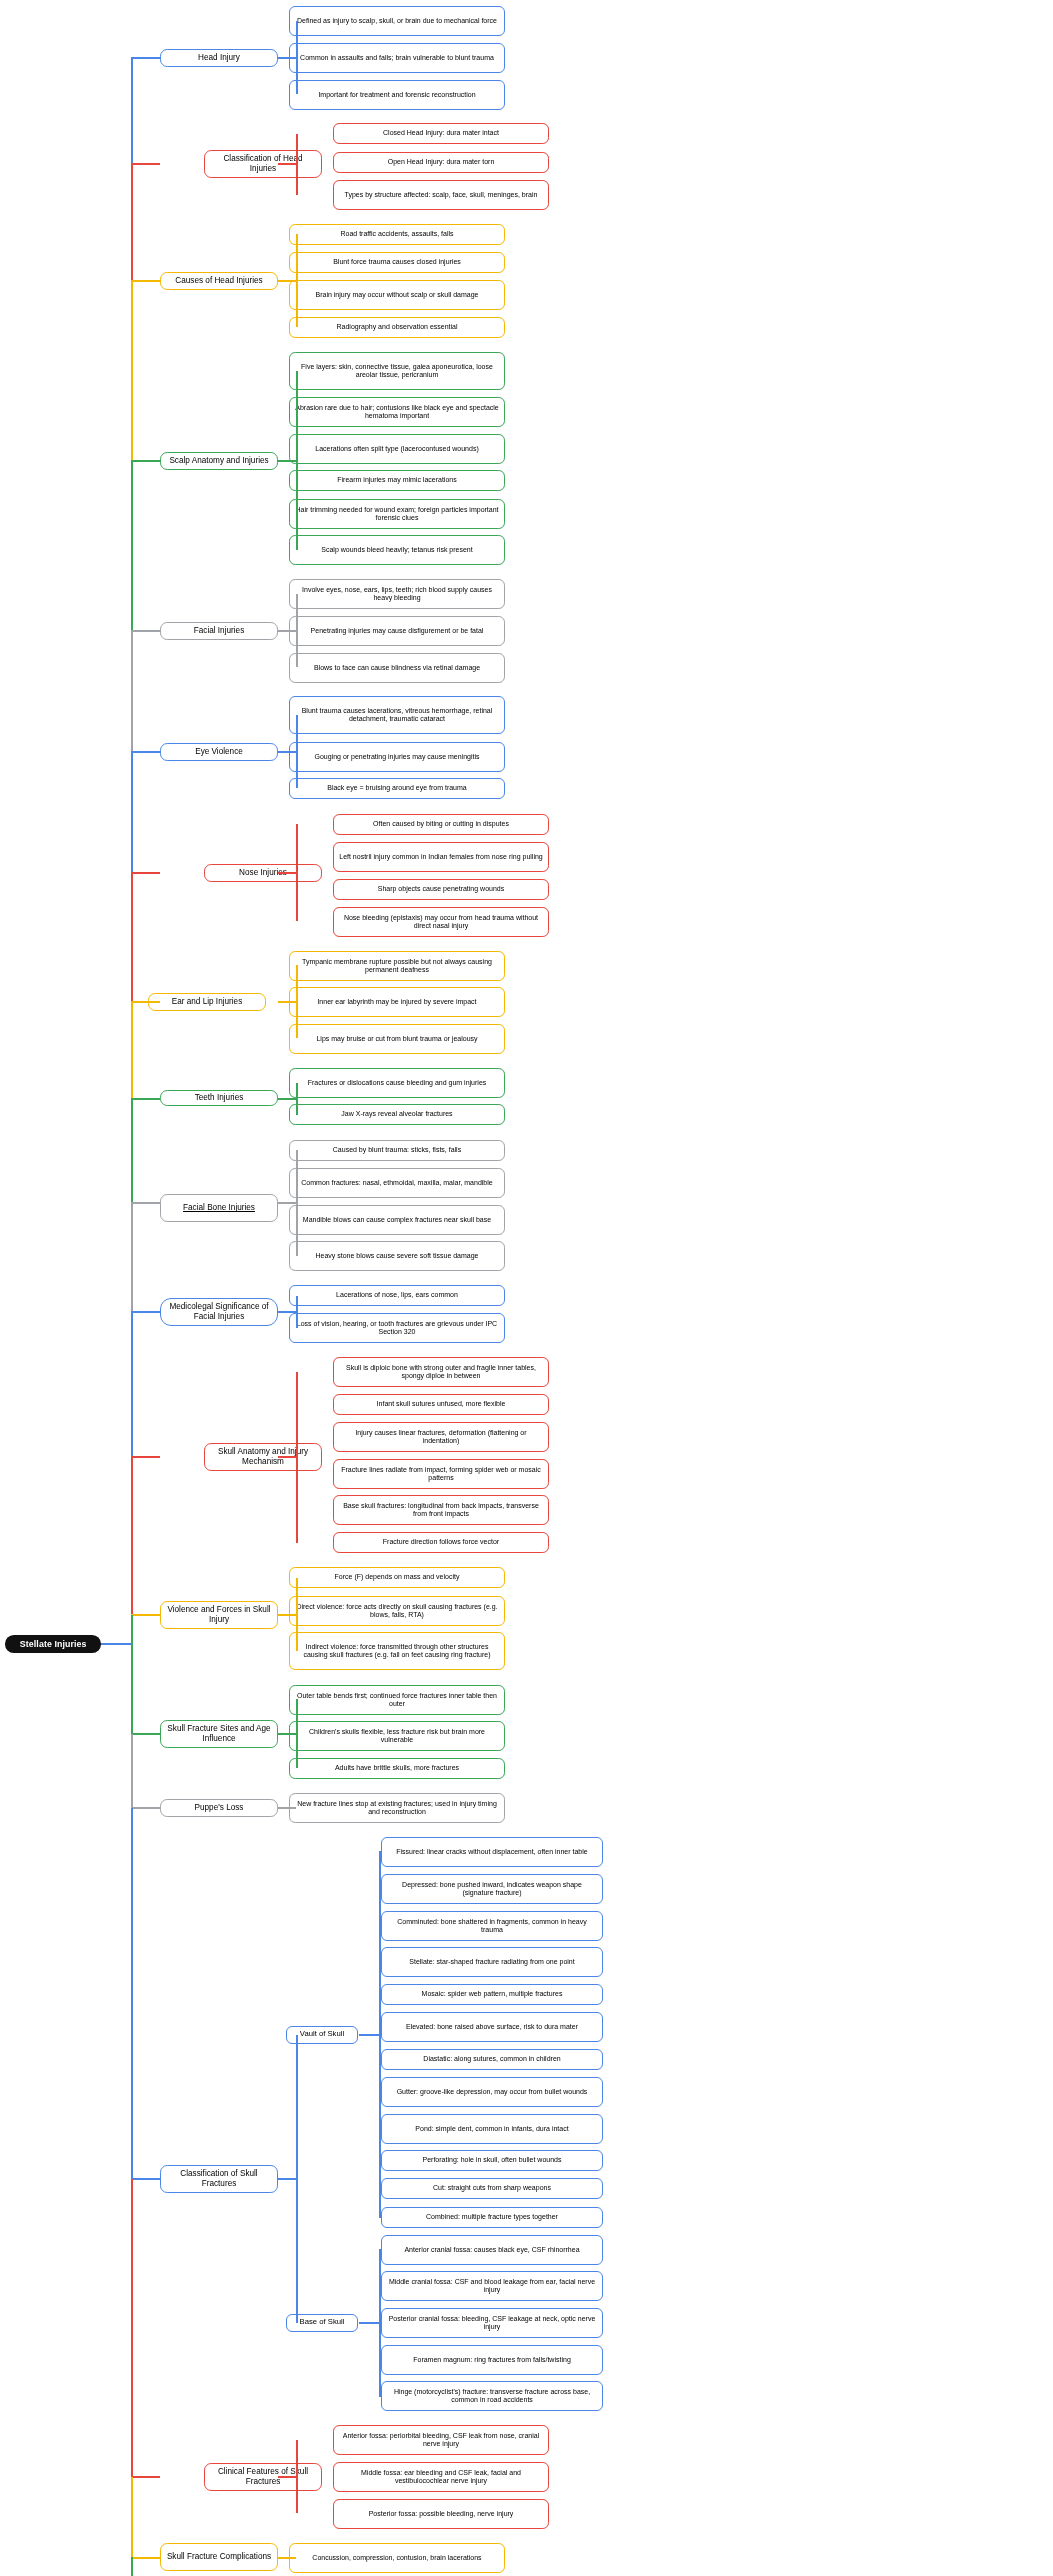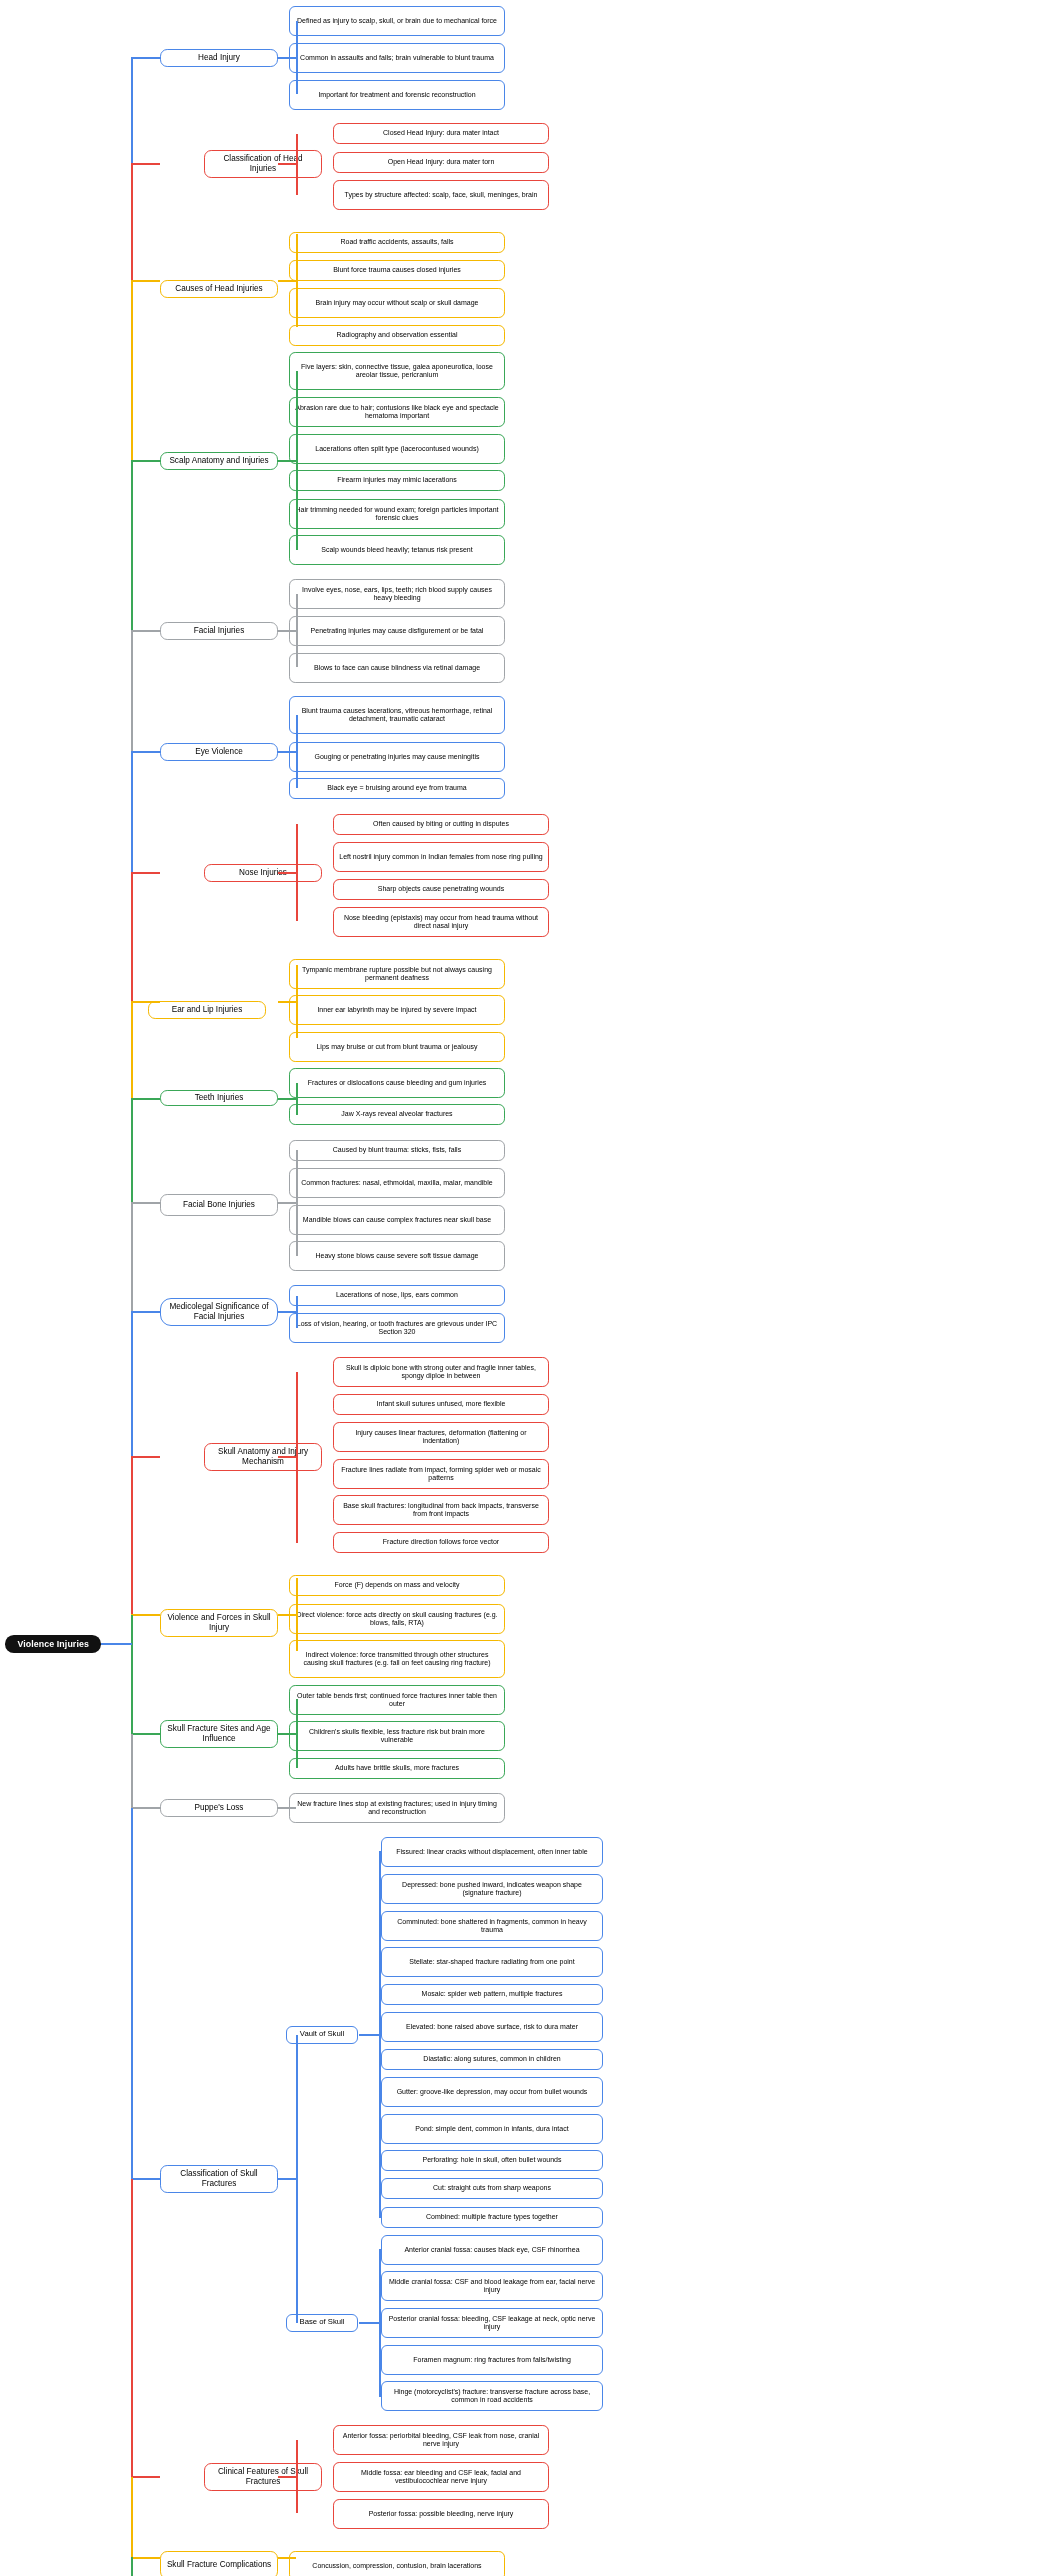--- a/index.html
+++ b/index.html
@@ -54,40 +54,40 @@
     font-size: 8.2px;
     border-width: 1.5px;
     border-radius: 7.2px;
   }
   .node.l2 { font-size: 7.7px; }
   .node.leaf { font-size: 7px; }
 
   
   .c-blue   { border-color: #4a86e8; border-radius: 6px; }
   .c-red    { border-color: #e8453c; margin-left: 44px; }
-  .c-yellow { border-color: #f5b800; margin-top: 8px; }
+  .c-yellow { border-color: #f5b800; }
   .c-green  { border-color: #3aa757; }
   .c-gray   { border-color: #a0a4a8; }
 
   
   .lnk { position: absolute; }
   .lnk.h { height: 1.5px; }
   .lnk.v { width: 1.5px; }
   .b-blue   { background: #4a86e8; }
   .b-red    { background: #e8453c; }
   .b-yellow { background: #f5b800; }
   .b-green  { background: #3aa757; }
   .b-gray   { background: #a0a4a8; }
 </style>
 </head>
 <body>
 
 <div id="page">
 
-  <div class="root-node">Violence Injuries</div>
+  <div class="root-node">Stellate Injuries</div>
 
   <div id="tree">
       <div class="node leaf c-blue" style="left: 289px; top: 6.2px; width: 216px; height: 29.5px;">Defined as injury to scalp, skull, or brain due to mechanical force</div>
       <div class="node leaf c-blue" style="left: 289px; top: 43px; width: 216px; height: 29.5px;">Common in assaults and falls; brain vulnerable to blunt trauma</div>
       <div class="node leaf c-blue" style="left: 289px; top: 80px; width: 216px; height: 29.5px;">Important for treatment and forensic reconstruction</div>
       <div class="node l1 c-blue" style="left: 160px; top: 49px; width: 118px; height: 17.5px;">Head Injury</div>
       <div class="lnk v b-blue" style="left: 296px; top: 21px; height: 73px;"></div>
       <div class="lnk h b-blue" style="left: 296px; top: 20px;"></div>
       <div class="lnk h b-blue" style="left: 296px; top: 57px;"></div>
       <div class="lnk h b-blue" style="left: 296px; top: 94px;"></div>
@@ -169,21 +169,21 @@
       <div class="node leaf c-green" style="left: 289px; top: 1104px; width: 216px; height: 21px;">Jaw X-rays reveal alveolar fractures</div>
       <div class="node l1 c-green" style="left: 160px; top: 1090px; width: 118px; height: 16px;">Teeth Injuries</div>
       <div class="lnk v b-green" style="left: 296px; top: 1083px; height: 32px;"></div>
       <div class="lnk h b-green" style="left: 296px; top: 1082px;"></div>
       <div class="lnk h b-green" style="left: 296px; top: 1114px;"></div>
       <div class="lnk h b-green" style="left: 278px; top: 1098px; width: 17.5px;"></div>
       <div class="node leaf c-gray" style="left: 289px; top: 1140px; width: 216px; height: 21px;">Caused by blunt trauma: sticks, fists, falls</div>
       <div class="node leaf c-gray" style="left: 289px; top: 1168px; width: 216px; height: 29.5px;">Common fractures: nasal, ethmoidal, maxilla, malar, mandible</div>
       <div class="node leaf c-gray" style="left: 289px; top: 1205px; width: 216px; height: 29.5px;">Mandible blows can cause complex fractures near skull base</div>
       <div class="node leaf c-gray" style="left: 289px; top: 1241px; width: 216px; height: 29.5px;">Heavy stone blows cause severe soft tissue damage</div>
-      <div class="node l1 c-gray" style="left: 160px; top: 1194px; width: 118px; height: 22px;">Facial Bone Injuries</div>
+      <div class="node l1 c-gray" style="left: 160px; top: 1194px; width: 118px; height: 28px; text-decoration: underline;">Facial Bone Injuries</div>
       <div class="lnk v b-gray" style="left: 296px; top: 1150px; height: 106px;"></div>
       <div class="lnk h b-gray" style="left: 296px; top: 1150px;"></div>
       <div class="lnk h b-gray" style="left: 296px; top: 1182px;"></div>
       <div class="lnk h b-gray" style="left: 296px; top: 1219px;"></div>
       <div class="lnk h b-gray" style="left: 296px; top: 1255px;"></div>
       <div class="lnk h b-gray" style="left: 278px; top: 1202px; width: 17.5px;"></div>
       <div class="node leaf c-blue" style="left: 289px; top: 1285px; width: 216px; height: 21px;">Lacerations of nose, lips, ears common</div>
       <div class="node leaf c-blue" style="left: 289px; top: 1313px; width: 216px; height: 29.5px;">Loss of vision, hearing, or tooth fractures are grievous under IPC Section 320</div>
       <div class="node l1 c-blue" style="left: 160px; top: 1298px; width: 118px; height: 28px; border-radius: 11px;">Medicolegal Significance of Facial Injuries</div>
       <div class="lnk v b-blue" style="left: 296px; top: 1296px; height: 32px;"></div>

